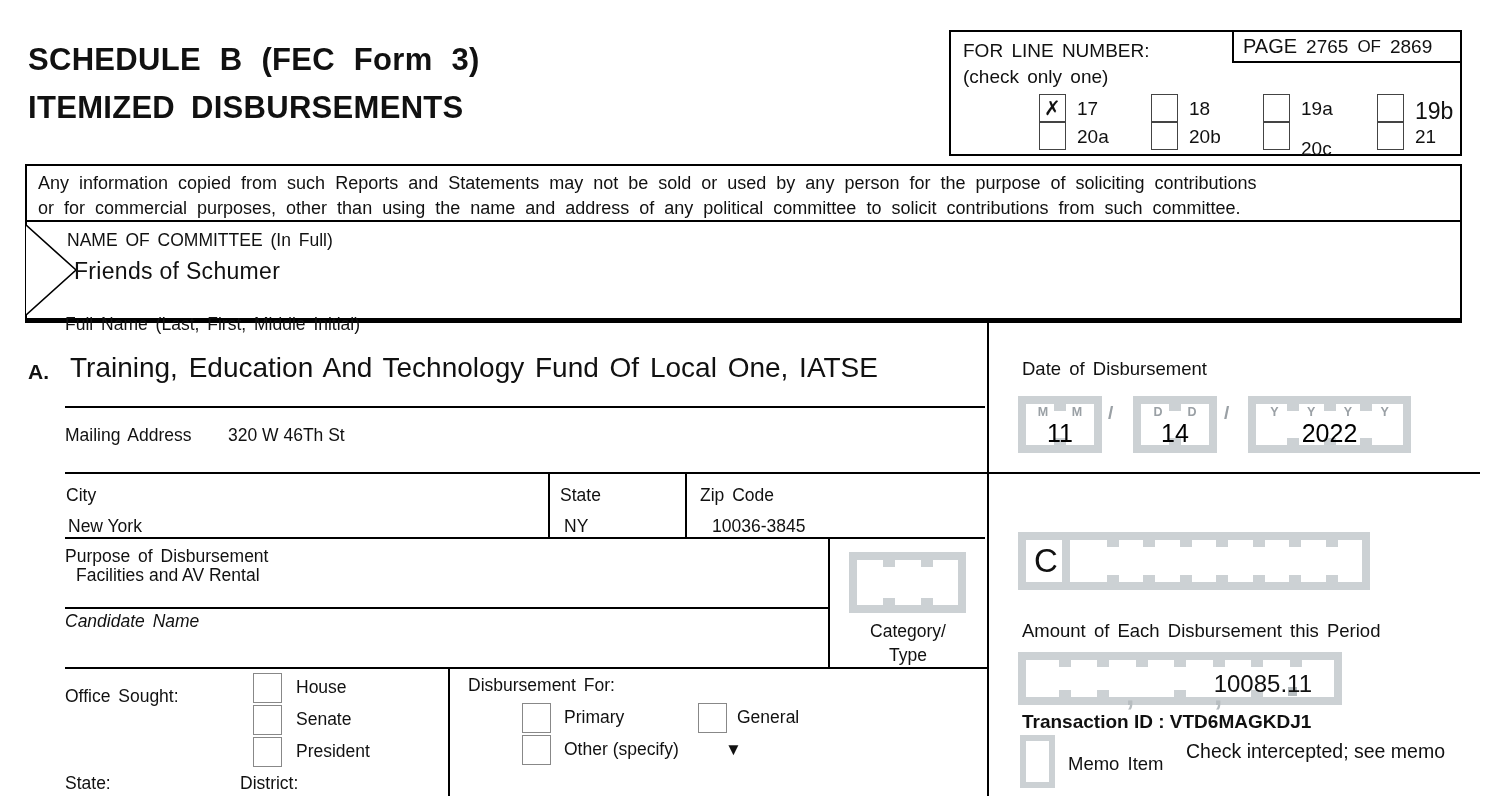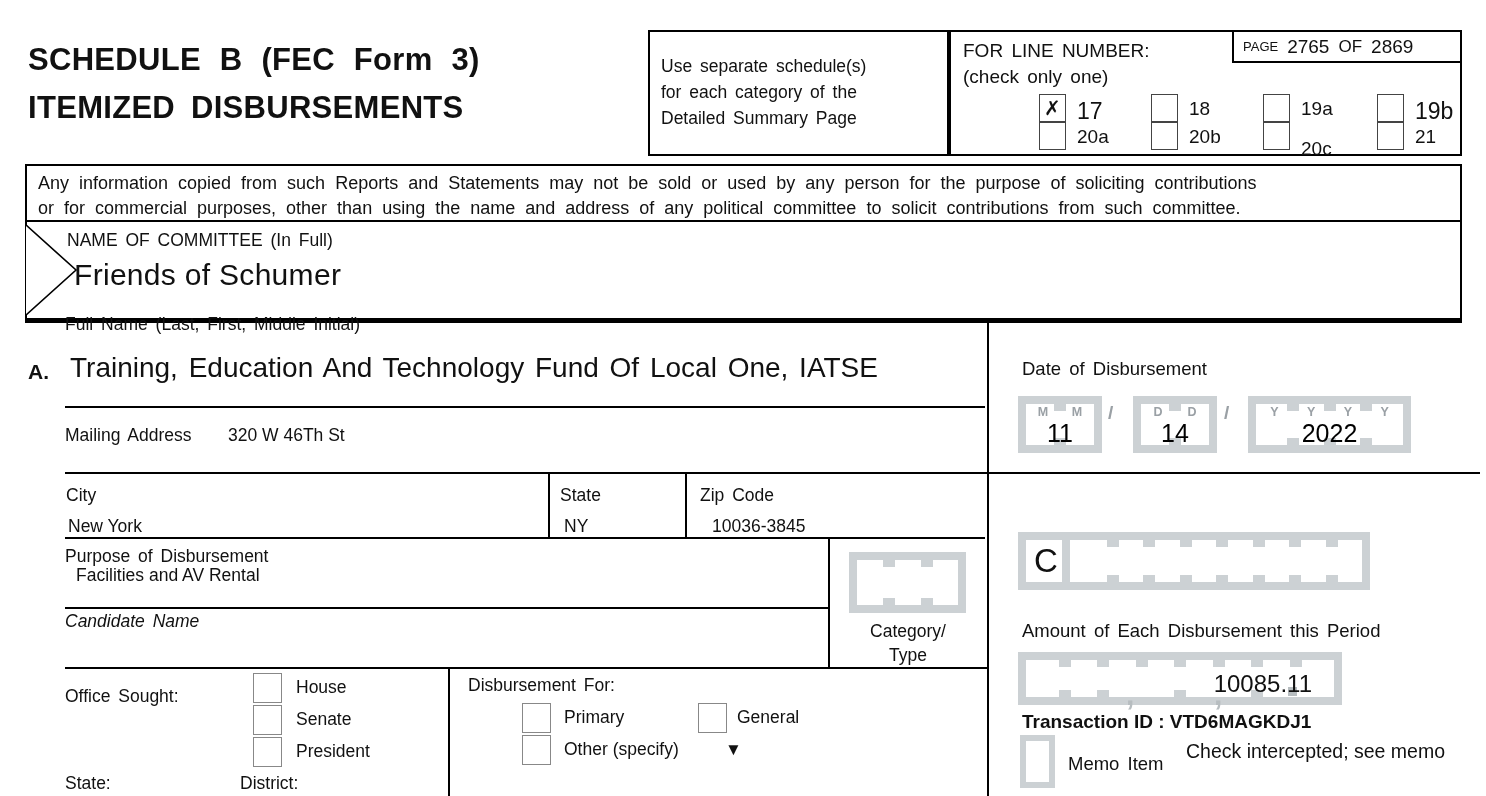--- a/index.html
+++ b/index.html
@@ -30,41 +30,36 @@
   .decsq{position:absolute;background:#b7bdc0;width:9px;height:9px;bottom:1px;}
 </style>
 </head>
 <body>
 
 <div id="form">
 
   <div class="t" style="left:28px;top:42px;font-size:31px;font-weight:700;word-spacing:10px;letter-spacing:.3px">SCHEDULE B (FEC Form 3)</div>
   <div class="t" style="left:28px;top:90px;font-size:31px;font-weight:700;word-spacing:7px;letter-spacing:.3px">ITEMIZED DISBURSEMENTS</div>
 
-  <div class="bbox" style="left:648px;top:30px;width:301px;height:126px;display:flex;align-items:center;">
-    <div class="pre lbl" style="padding-left:11px;line-height:1.47;">Use separate schedule(s)
-for each category of the
-Detailed Summary Page</div>
-  </div>
 
   <div class="bbox" style="left:949px;top:30px;width:513px;height:126px;">
     <div class="t" style="left:12px;top:8px;font-size:19px;word-spacing:3px;">FOR LINE NUMBER:</div>
     <div class="t" style="left:12px;top:34px;font-size:19px;word-spacing:3px;">(check only one)</div>
 
     <div style="position:absolute;right:0;top:0;width:228px;height:31px;border-left:2.5px solid #000;border-bottom:2.5px solid #000;box-sizing:border-box;display:flex;align-items:center;gap:9px;padding:0 9px;">
-      <span style="font-size:13px">PAGE</span>
+      <span style="font-size:20px">PAGE</span>
       <span style="font-size:19px">2765</span>
       <span style="font-size:17px">OF</span>
       <span style="font-size:19px">2869</span>
     </div>
 
     <div class="cb" style="left:88px;top:62px;">
         <span class="mark">✗</span>
       </div>
-    <div class="t" style="left:126px;top:66px;font-size:23px">17</div>
+    <div class="t" style="left:126px;top:66px;font-size:19px">17</div>
     <div class="cb" style="left:200px;top:62px;">
         <span class="mark"></span>
       </div>
     <div class="t" style="left:238px;top:66px;font-size:19px">18</div>
     <div class="cb" style="left:312px;top:62px;">
         <span class="mark"></span>
       </div>
     <div class="t" style="left:350px;top:66px;font-size:19px">19a</div>
     <div class="cb" style="left:426px;top:62px;">
         <span class="mark"></span>
@@ -90,21 +85,21 @@
   </div>
 
   <div class="bbox pre" style="left:25px;top:164px;width:1437px;height:58px;border-width:2px;padding:5px 11px;font-size:18px;line-height:1.4;word-spacing:5px;">Any information copied from such Reports and Statements may not be sold or used by any person for the purpose of soliciting contributions
 or for commercial purposes, other than using the name and address of any political committee to solicit contributions from such committee.</div>
 
   <div style="position:absolute;left:25px;top:222px;width:1437px;height:96px;border-left:2px solid #000;border-right:2px solid #000;box-sizing:border-box;">
     <svg style="position:absolute;left:-1px;top:3px;" width="54" height="90" viewBox="0 0 54 90">
       <polyline points="0,0 50,45 0,90" fill="#ffffff" stroke="#000000" stroke-width="1.6"></polyline>
     </svg>
     <div class="t lbl" style="left:40px;top:8px;">NAME OF COMMITTEE (In Full)</div>
-    <div class="t" style="left:47px;top:36px;font-size:30px;letter-spacing:.3px;">Friends of Schumer</div>
+    <div class="t" style="left:47px;top:36px;font-size:23px;letter-spacing:.3px;">Friends of Schumer</div>
   </div>
   <div style="position:absolute;left:25px;top:318px;width:1437px;height:5px;background:#000;"></div>
 
   <div class="vline" style="left:987px;top:323px;height:473px;"></div>
   <div class="hline" style="left:65px;top:406px;width:920px;"></div>
   <div class="hline" style="left:65px;top:472px;width:1415px;"></div>
   <div class="hline" style="left:65px;top:537px;width:920px;"></div>
   <div class="hline" style="left:65px;top:607px;width:763px;"></div>
   <div class="hline" style="left:65px;top:667px;width:923px;"></div>
   <div class="vline" style="left:548px;top:472px;height:66px;"></div>

